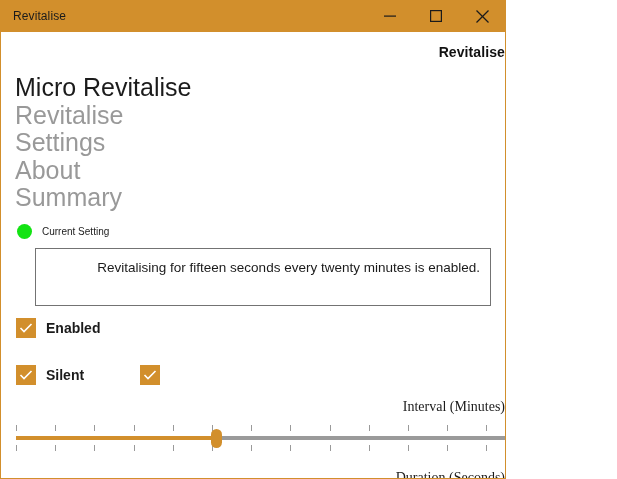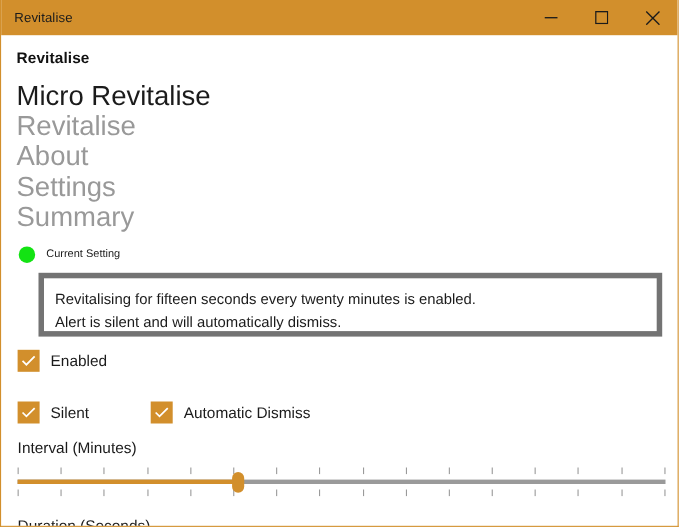--- a/index.html
+++ b/index.html
@@ -11,26 +11,27 @@
   }
   body {
     width: 617px;
     height: 479px;
     font-family: "Liberation Sans", sans-serif;
     overflow: hidden;
   }
 
   .window {
     position: relative;
-    width: 617px;
+    width: 506px;
     height: 479px;
     background: #ffffff;
     border: 1px solid #d28f2c;
     border-top: none;
     overflow: hidden;
+    text-align: right;
   }
 
   
   .titlebar {
     position: relative;
     height: 32px;
     background: #d28f2c;
     display: flex;
     align-items: center;
     justify-content: space-between;
@@ -104,21 +105,21 @@
   }
   .status-label {
     font-size: 10px;
     color: #1b1b1b;
     margin-left: 10px;
   }
 
   
   .desc-box {
     margin: 9px 14px 0 34px;
-    border: 5px solid #737373;
+    border: 1px solid #737373;
     background: #ffffff;
     padding: 8px 10px 9px 10px;
     height: 58px;
   }
   .desc-line {
     font-size: 13.5px;
     color: #1b1b1b;
     line-height: 21px;
     white-space: nowrap;
   }
@@ -143,25 +144,26 @@
   .checkbox svg {
     position: absolute;
     left: 2px;
     top: 2px;
   }
   .check-label {
     font-size: 14px;
     color: #1b1b1b;
     margin-left: 10px;
     cursor: pointer;
+    font-weight: bold;
   }
   .check-spacer { width: 56px; flex: 0 0 auto; }
 
   
-  .slider-block { padding-left: 15px; }
+  .slider-block { padding-left: 15px; font-family: Liberation Serif, serif; }
   .slider-block.b1 { margin-top: 14px; }
   .slider-block.b2 { margin-top: 17px; }
 
   .slider-label {
     font-size: 14px;
     color: #1b1b1b;
     margin-bottom: 8px;
   }
   .slider {
     position: relative;
@@ -253,33 +255,32 @@
     </div>
   </div>
 
   <div class="app-header">
     <div class="app-name">Revitalise</div>
   </div>
 
   <div class="pivot">
     <div class="pivot-item selected">Micro Revitalise</div>
     <div class="pivot-item">Revitalise</div>
+    <div class="pivot-item">Settings</div>
     <div class="pivot-item">About</div>
-    <div class="pivot-item">Settings</div>
     <div class="pivot-item">Summary</div>
   </div>
 
   <div class="status-row">
     <div class="status-dot"></div>
     <div class="status-label">Current Setting</div>
   </div>
 
   <div class="desc-box">
     <div class="desc-line">Revitalising for fifteen seconds every twenty minutes is enabled.</div>
-    <div class="desc-line">Alert is silent and will automatically dismiss.</div>
   </div>
 
   <div class="check-row r1">
     <div class="checkbox">
       <svg width="16" height="16" viewBox="0 0 16 16">
         <polyline points="2.5,8 6,11.5 13.5,4" fill="none" stroke="#ffffff" stroke-width="1.6"></polyline>
       </svg>
     </div>
     <div class="check-label">Enabled</div>
   </div>
@@ -290,21 +291,20 @@
         <polyline points="2.5,8 6,11.5 13.5,4" fill="none" stroke="#ffffff" stroke-width="1.6"></polyline>
       </svg>
     </div>
     <div class="check-label">Silent</div>
     <div class="check-spacer"></div>
     <div class="checkbox">
       <svg width="16" height="16" viewBox="0 0 16 16">
         <polyline points="2.5,8 6,11.5 13.5,4" fill="none" stroke="#ffffff" stroke-width="1.6"></polyline>
       </svg>
     </div>
-    <div class="check-label">Automatic Dismiss</div>
   </div>
 
   <div class="slider-block b1">
     <div class="slider-label">Interval (Minutes)</div>
     <div class="slider">
       <div class="tick-row top">
           <div class="tick"></div>
           <div class="tick"></div>
           <div class="tick"></div>
           <div class="tick"></div>

